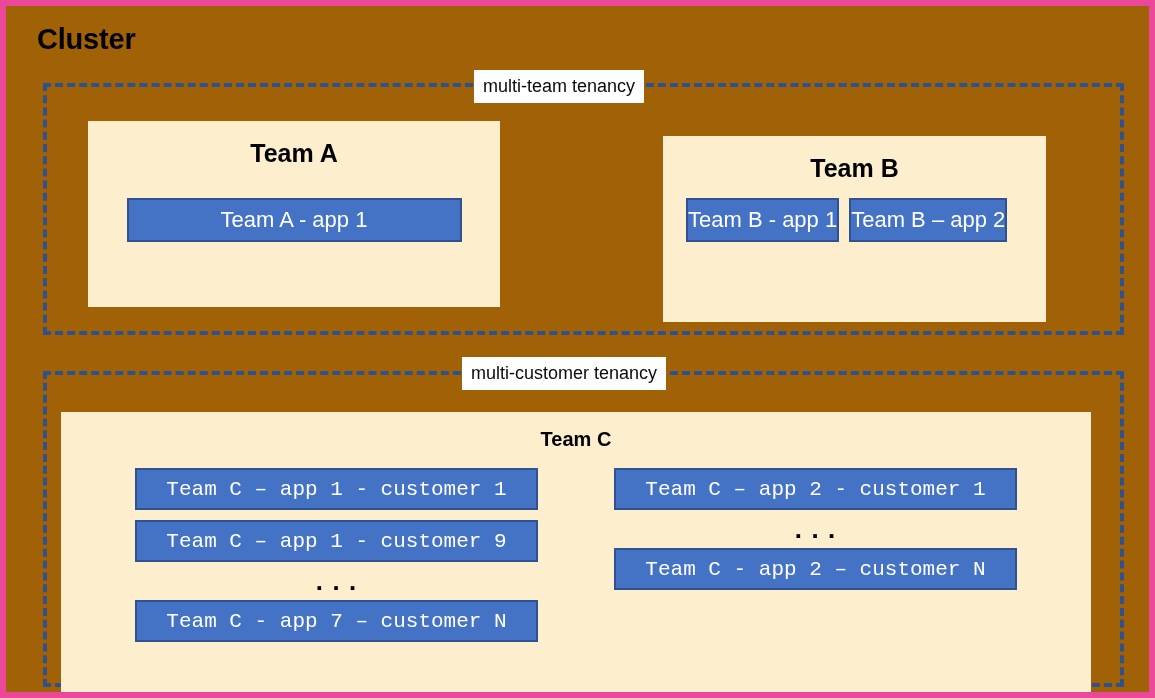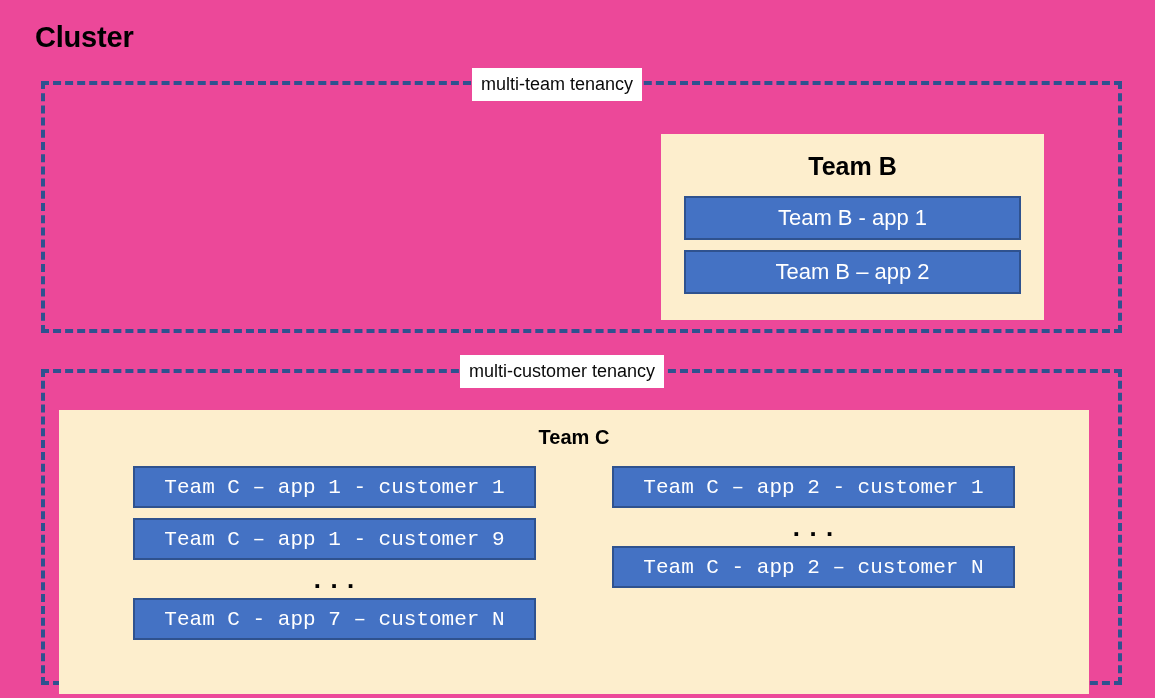--- a/index.html
+++ b/index.html
@@ -10,22 +10,22 @@
   body {
     font-family: "Liberation Sans", sans-serif;
   }
 
   
   .cluster {
     position: relative;
     width: 1155px;
     height: 698px;
     box-sizing: border-box;
-    background: #ec4899;
-    border: 4px solid #ec4899;
+    background: #a16207;
+    border: 6px solid #ec4899;
     overflow: hidden;
   }
 
   .cluster-title {
     position: absolute;
     left: 31px;
     top: 19px;
     font-size: 29px;
     font-weight: bold;
     color: #000000;
@@ -115,21 +115,21 @@
     margin: 32px auto 0 auto;
     width: 335px;
   }
   .team-a-apps .app-box { height: 44px; }
 
   
   .team-b-apps {
     margin: 17px auto 0 auto;
     width: 337px;
     display: flex;
-    flex-direction: column;
+    flex-direction: row;
     gap: 10px;
   }
   .team-b-apps .app-box { height: 44px; }
 
   
   .team-c-cols {
     margin-top: 19px;
     display: flex;
     justify-content: center;
     gap: 76px;
@@ -162,20 +162,26 @@
 <body>
 
 <div class="cluster">
 
   <div class="cluster-title">Cluster</div>
 
   <div class="zone zone-team"></div>
 
   <div class="zone-label zone-label-team">multi-team tenancy</div>
 
+  <div class="team-panel team-a">
+    <div class="team-title">Team A</div>
+    <div class="team-a-apps">
+      <div class="app-box">Team A - app 1</div>
+    </div>
+  </div>
 
   <div class="team-panel team-b">
     <div class="team-title">Team B</div>
     <div class="team-b-apps">
       <div class="app-box">Team B - app 1</div>
       <div class="app-box">Team B – app 2</div>
     </div>
   </div>
 
   <div class="zone zone-customer"></div>

